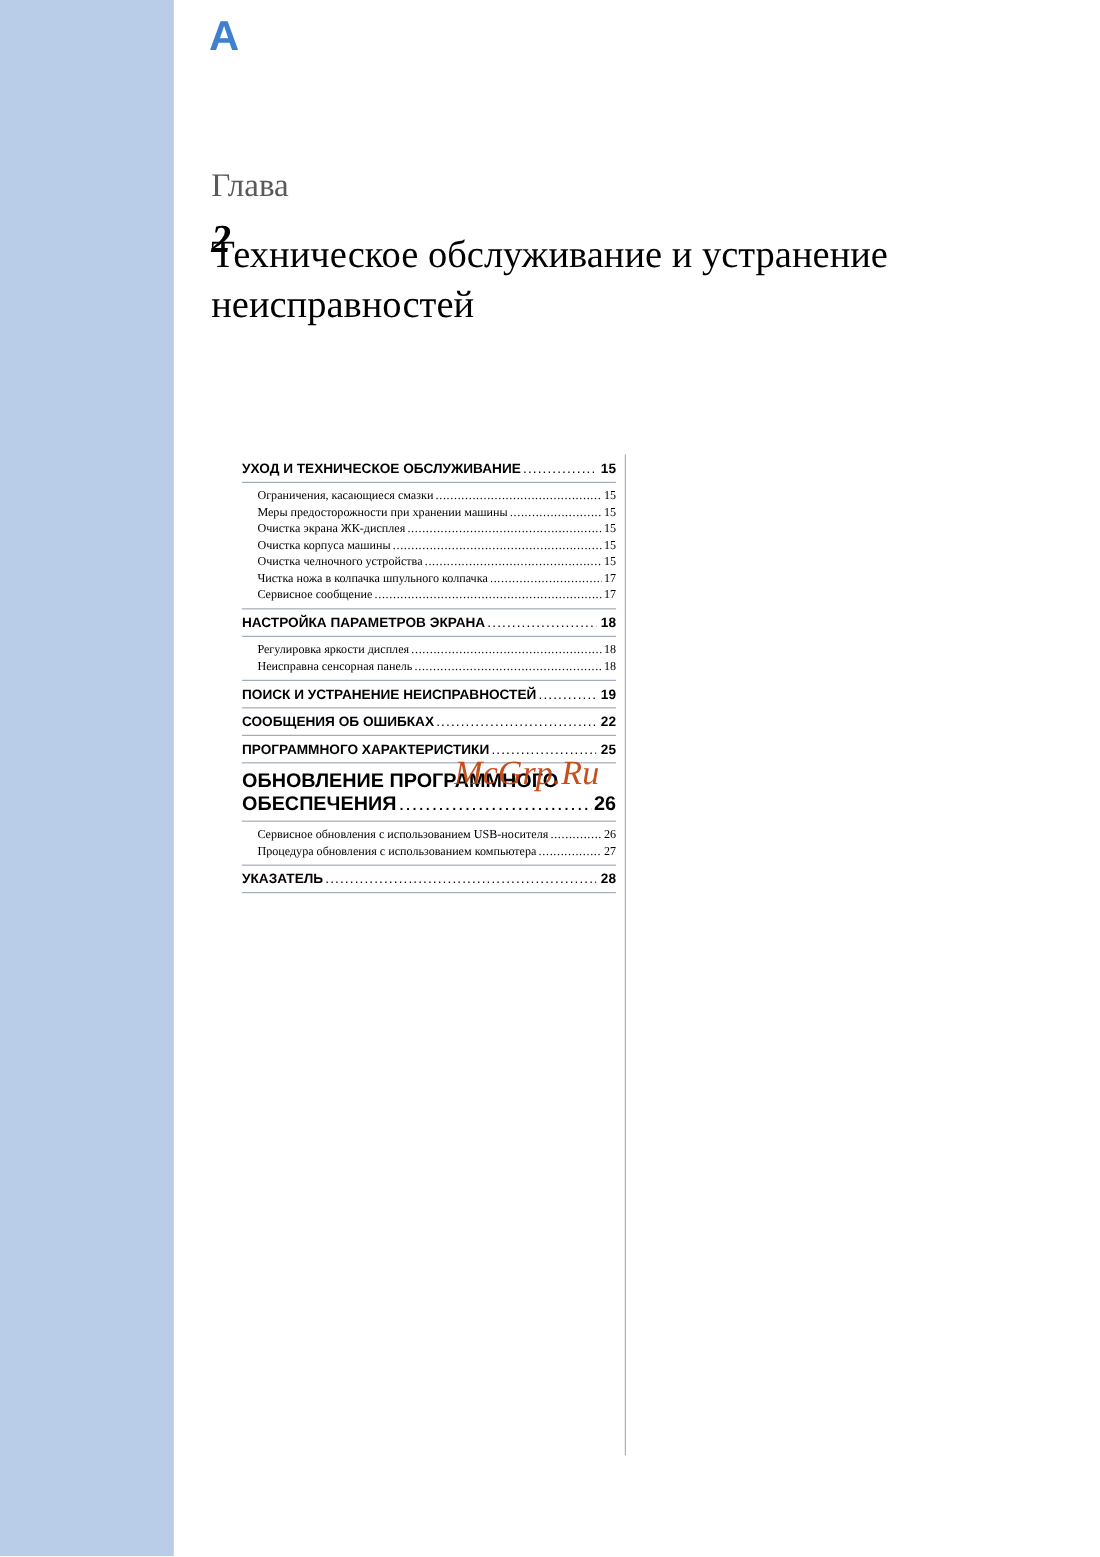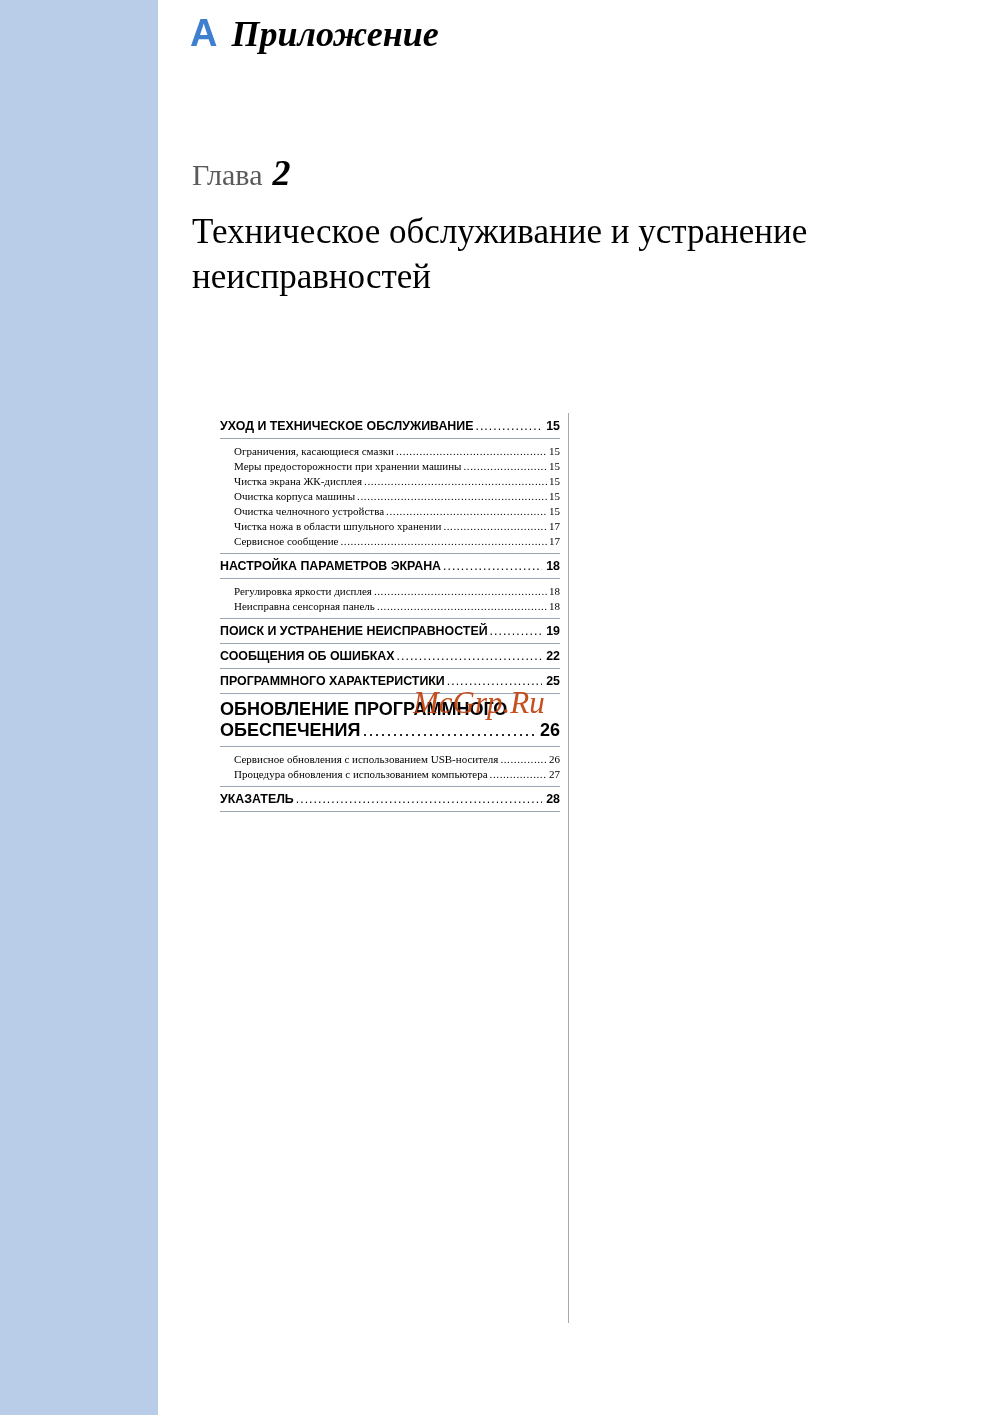--- a/index.html
+++ b/index.html
@@ -49,20 +49,21 @@
     color: #000;
     line-height: 1;
   }
   .chapter-line {
     position: absolute;
     left: 192px;
     top: 152px;
     display: flex;
     align-items: baseline;
     gap: 10px;
+    flex-direction: column;
   }
   .chapter-word {
     font-family: "Liberation Serif", serif;
     font-size: 30px;
     color: #5a5a5a;
   }
   .chapter-num {
     font-family: "Liberation Serif", serif;
     font-size: 36px;
     font-style: italic;
@@ -173,21 +174,20 @@
 </style>
 </head>
 <body>
 
 <div class="page">
 
   <div class="left-band"></div>
 
   <div class="header-row">
     <span class="header-letter">A</span>
-    <span class="header-title">Приложение</span>
   </div>
 
   <div class="chapter-line">
     <span class="chapter-word">Глава</span>
     <span class="chapter-num">2</span>
   </div>
 
   <div class="chapter-title">Техническое обслуживание и устранение неисправностей</div>
 
   <div class="vrule"></div>
@@ -205,36 +205,36 @@
         <span>Ограничения, касающиеся смазки</span>
         <span class="dots">.........................................................................</span>
         <span>15</span>
       </div>
       <div class="toc-l2">
         <span>Меры предосторожности при хранении машины</span>
         <span class="dots">.........................................................................</span>
         <span>15</span>
       </div>
       <div class="toc-l2">
-        <span>Чистка экрана ЖК-дисплея</span>
+        <span>Очистка экрана ЖК-дисплея</span>
         <span class="dots">.........................................................................</span>
         <span>15</span>
       </div>
       <div class="toc-l2">
         <span>Очистка корпуса машины</span>
         <span class="dots">.........................................................................</span>
         <span>15</span>
       </div>
       <div class="toc-l2">
         <span>Очистка челночного устройства</span>
         <span class="dots">.........................................................................</span>
         <span>15</span>
       </div>
       <div class="toc-l2">
-        <span>Чистка ножа в области шпульного хранении</span>
+        <span>Чистка ножа в колпачка шпульного колпачка</span>
         <span class="dots">.........................................................................</span>
         <span>17</span>
       </div>
       <div class="toc-l2">
         <span>Сервисное сообщение</span>
         <span class="dots">.........................................................................</span>
         <span>17</span>
       </div>
     </div>
 

